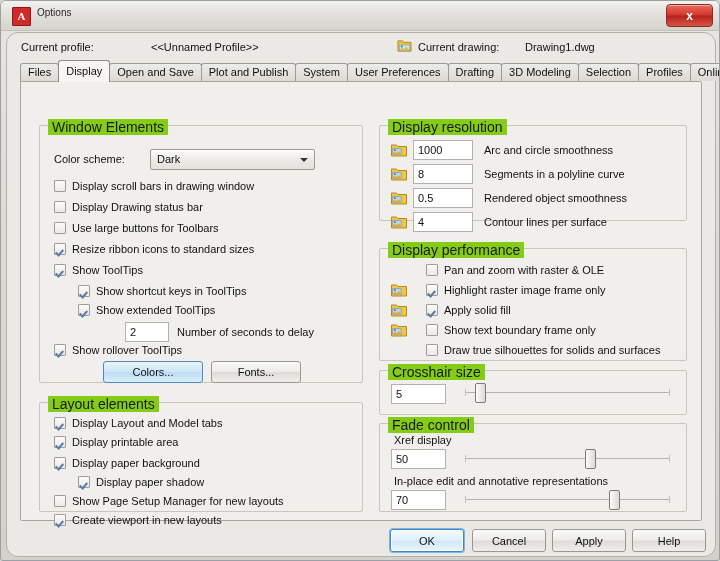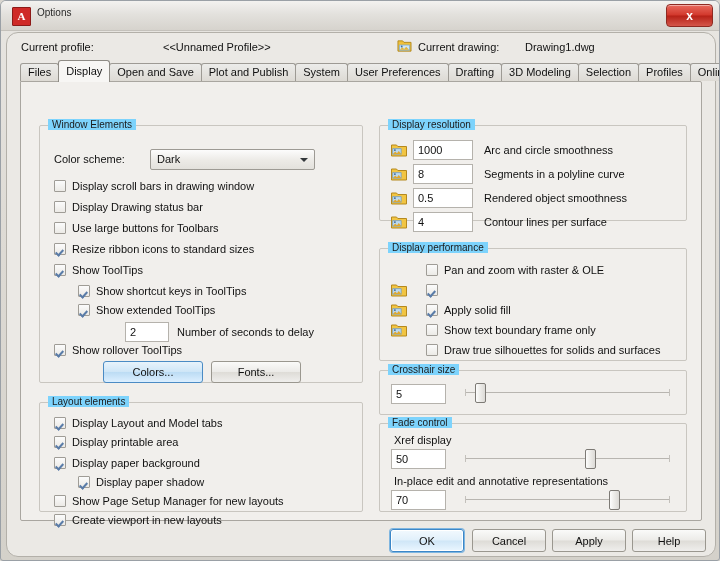--- a/index.html
+++ b/index.html
@@ -85,21 +85,21 @@
   }
 
   
   #profile-row {
     position: absolute;
     left: 0; top: 0;
     width: 708px; height: 27px;
   }
   .prof-label { position: absolute; font-size: 11px; color: #111; }
   #profile-label    { left: 14px;  top: 8px; }
-  #profile-value    { left: 156px; top: 8px; }
+  #profile-value    { left: 144px; top: 8px; }
   #drawing-label    { left: 411px; top: 8px; }
   #drawing-value    { left: 518px; top: 8px; }
   #drawing-icon {
     position: absolute;
     left: 390px; top: 6px;
     width: 15px; height: 14px;
   }
 
   
   #tabstrip {
@@ -147,22 +147,22 @@
   .group {
     position: absolute;
     box-sizing: border-box;
     border: 1px solid #c9c6c0;
     border-radius: 2px;
   }
   .group > .grp-title {
     position: absolute;
     left: 8px; top: -7px;
     padding: 0 4px;
-    background: #7dd3fc;
-    font-size: 10px;
+    background: #84cc16;
+    font-size: 14px;
     color: #1a1a1a;
     white-space: nowrap;
   }
 
   #grp-window-elements   { left: 18px;  top: 43px;  width: 324px; height: 258px; }
   #grp-layout-elements   { left: 18px;  top: 320px; width: 324px; height: 110px; }
   #grp-display-res       { left: 358px; top: 43px;  width: 308px; height: 96px; }
   #grp-display-perf      { left: 358px; top: 166px; width: 308px; height: 113px; }
   #grp-crosshair         { left: 358px; top: 288px; width: 308px; height: 45px; }
   #grp-fade              { left: 358px; top: 341px; width: 308px; height: 89px; }
@@ -491,20 +491,21 @@
               <span class="lbl">Pan and zoom with raster &amp; OLE</span>
             </div>
             <svg viewBox="0 0 16 14" class="seticon" style="left: 11px; top: 34px;">
               <path d="M0.5 2h5l1.3 1.5H15.5V13H0.5z" fill="#f2c542" stroke="#b5891f" stroke-width="1"></path>
               <path d="M1.6 5.6h8.6v5.6H1.6z" fill="#bcd9ef" stroke="#6d96bd" stroke-width=".7"></path>
               <path d="M2 11l2.2-2.6 1.8 1.8 1.8-2.2 2.4 3z" fill="#e0a82e"></path>
               <circle cx="3.9" cy="7.1" r=".9" fill="#35608f"></circle>
             </svg>
             <div class="cb checked" style="left: 46px; top: 35px;">
               <span class="box"></span>
+              <span class="lbl">Highlight raster image frame only</span>
             </div>
             <svg viewBox="0 0 16 14" class="seticon" style="left: 11px; top: 54px;">
               <path d="M0.5 2h5l1.3 1.5H15.5V13H0.5z" fill="#f2c542" stroke="#b5891f" stroke-width="1"></path>
               <path d="M1.6 5.6h8.6v5.6H1.6z" fill="#bcd9ef" stroke="#6d96bd" stroke-width=".7"></path>
               <path d="M2 11l2.2-2.6 1.8 1.8 1.8-2.2 2.4 3z" fill="#e0a82e"></path>
               <circle cx="3.9" cy="7.1" r=".9" fill="#35608f"></circle>
             </svg>
             <div class="cb checked" style="left: 46px; top: 55px;">
               <span class="box"></span>
               <span class="lbl">Apply solid fill</span>

